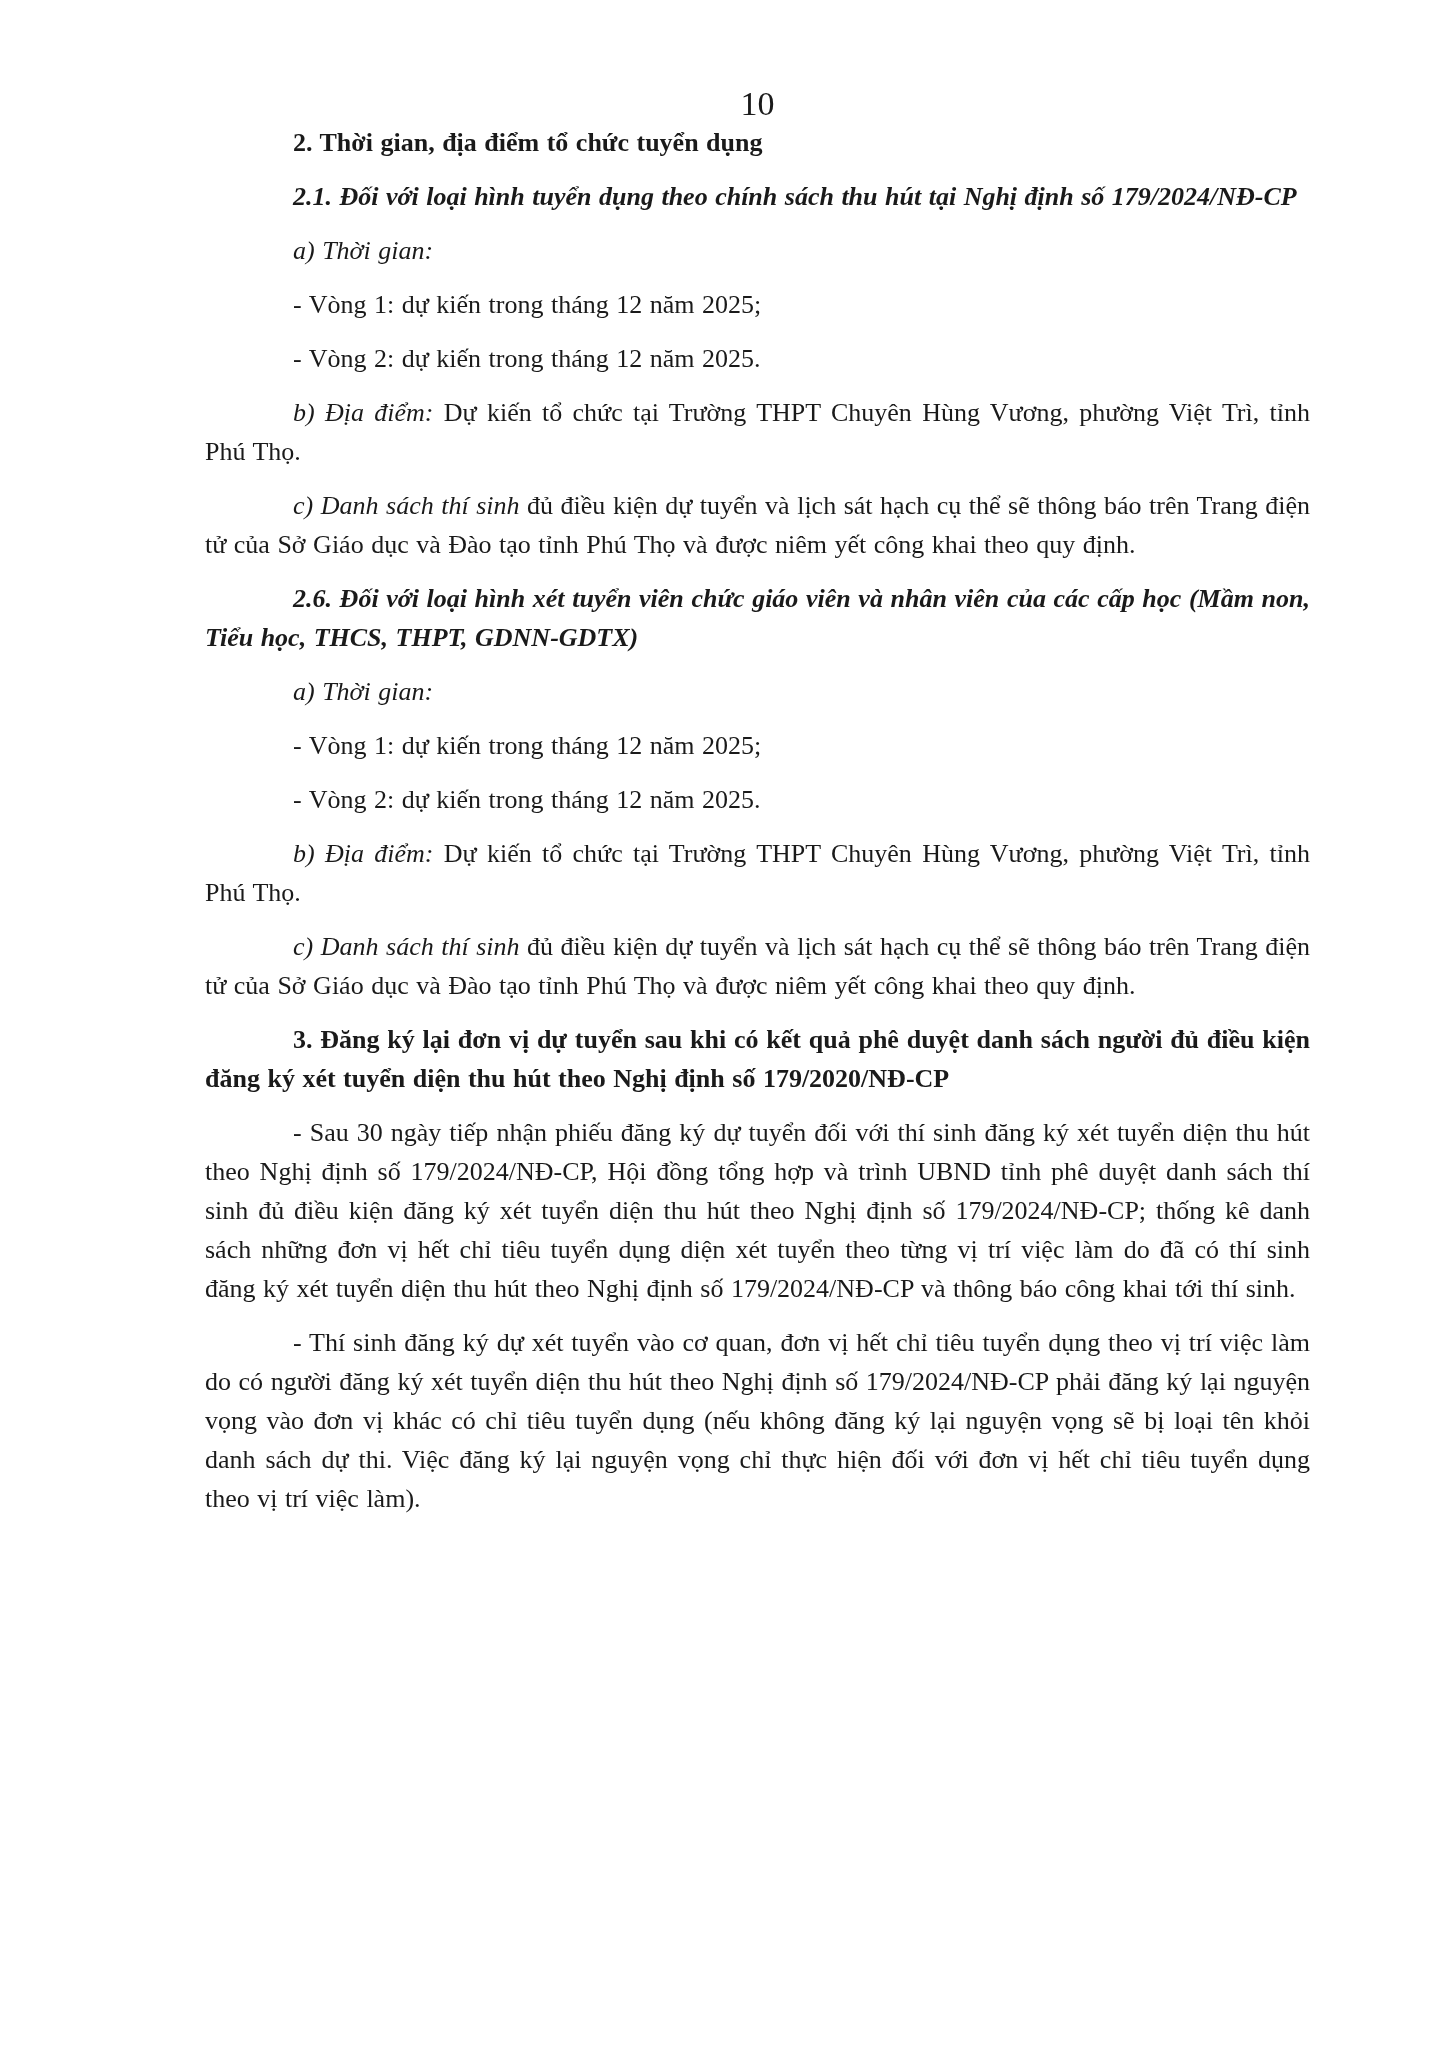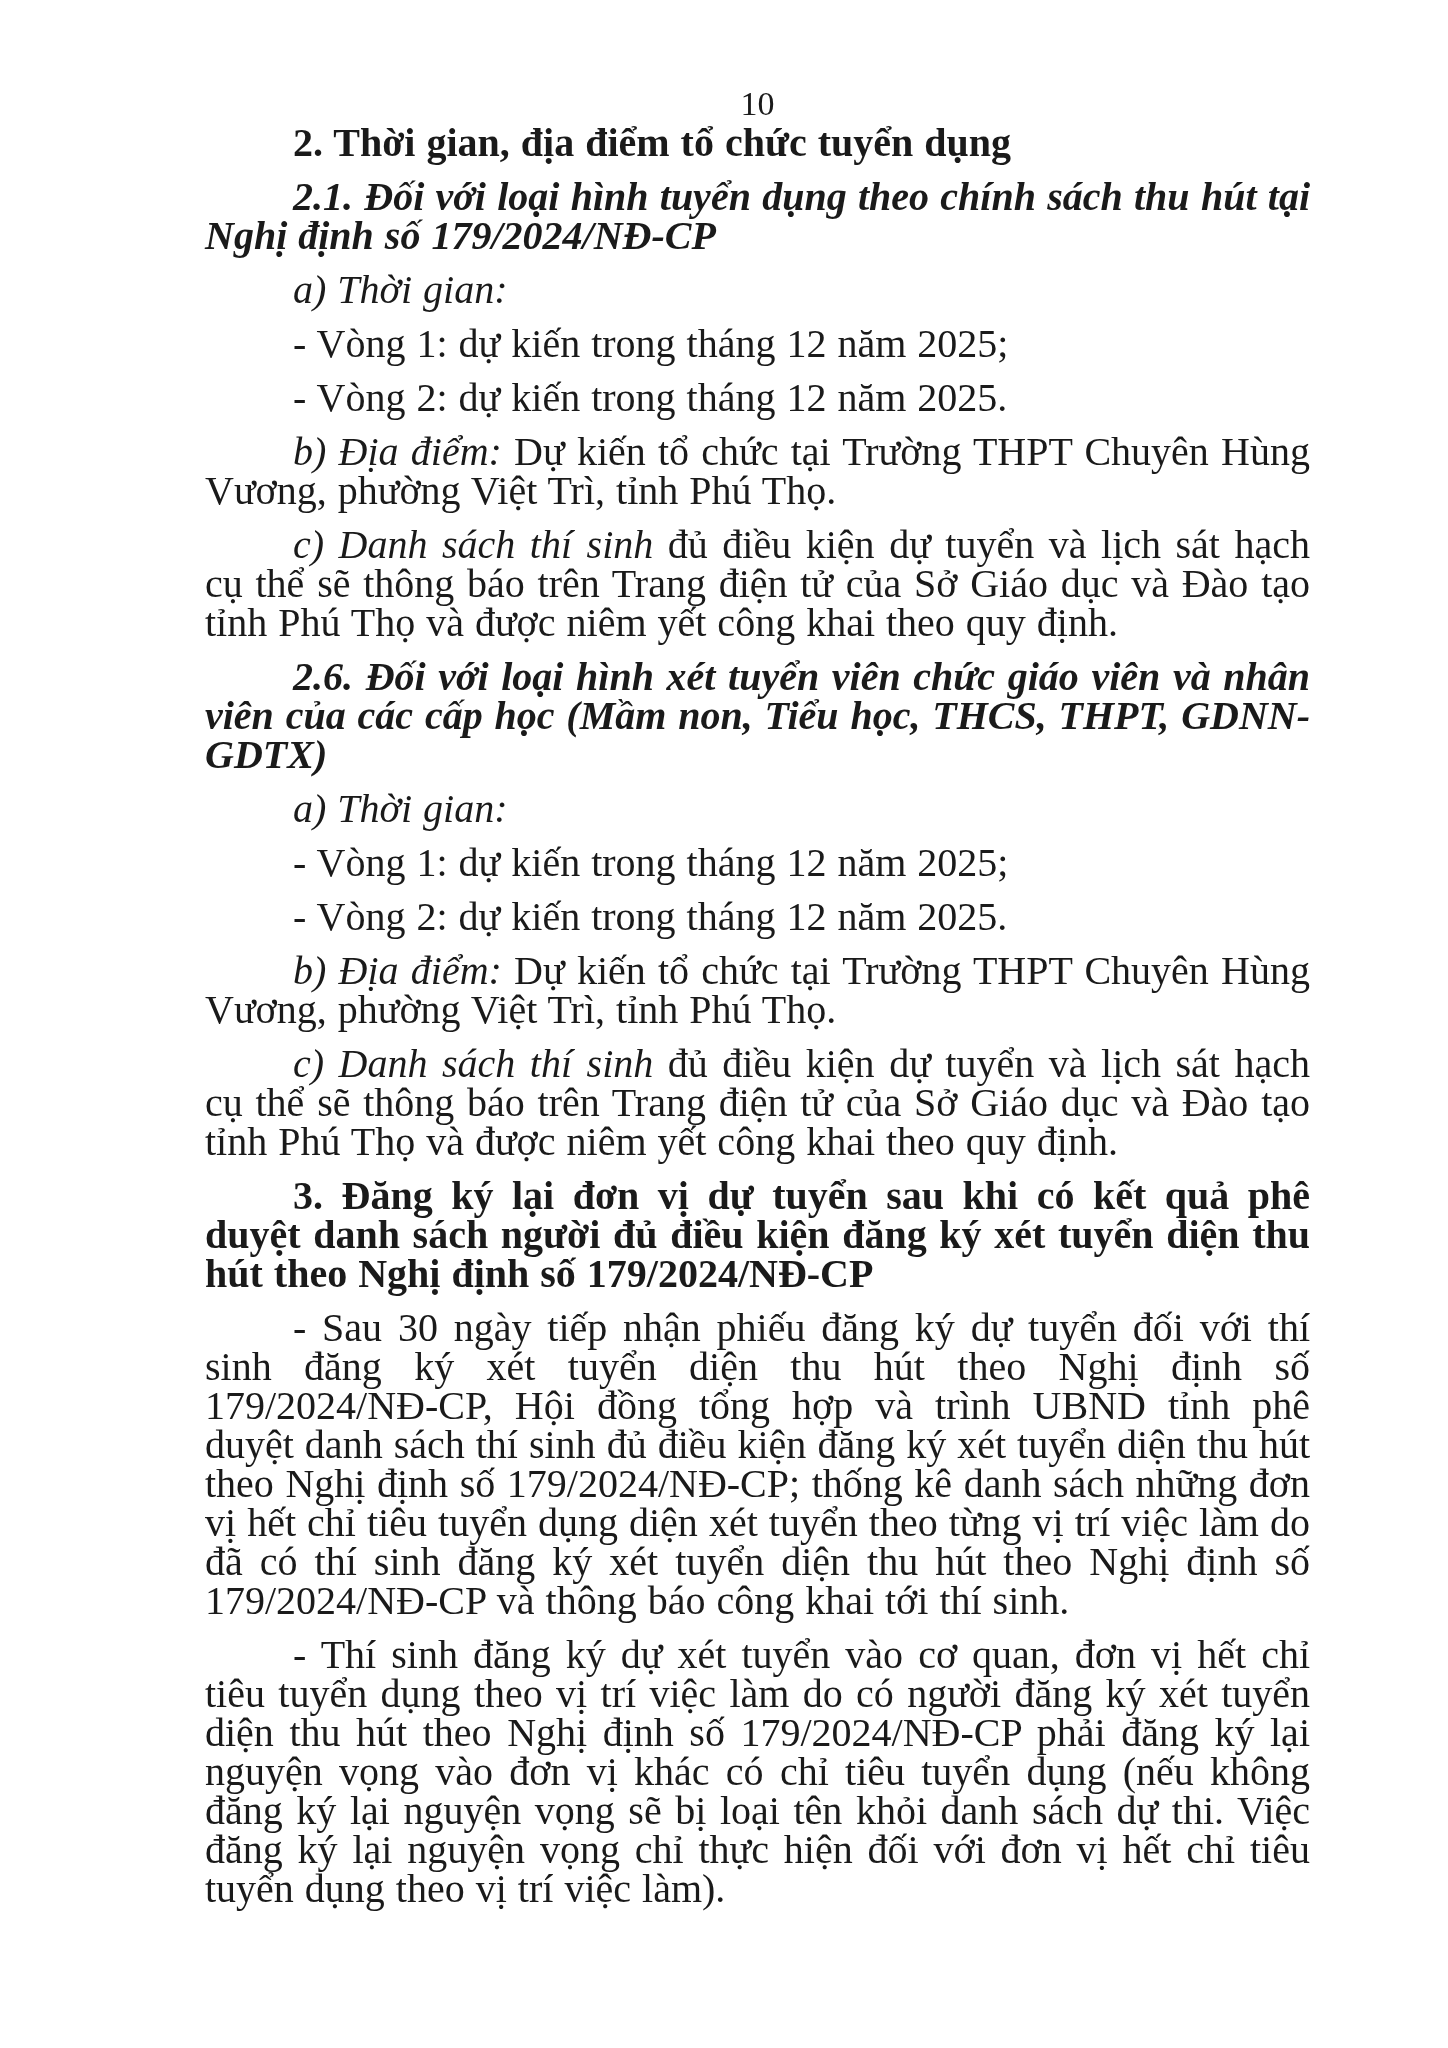--- a/index.html
+++ b/index.html
@@ -21,21 +21,21 @@
   .page-number {
     font-size: 34px;
     line-height: 39px;
     text-align: center;
     margin: 0;
   }
   .doc-body {
     margin: 0;
   }
   .block {
-    font-size: 40px;
+    font-size: 26px;
     line-height: 39px;
     margin: 15px 0 0 0;
     text-align: justify;
     text-indent: 88px;
     word-spacing: 1px;
   }
   .block:first-child {
     margin-top: 0;
   }
   .seg-bold   { font-weight: bold; }
@@ -53,17 +53,17 @@
       <p class="block"><span>- Vòng 1: dự kiến trong tháng 12 năm 2025;</span></p>
       <p class="block"><span>- Vòng 2: dự kiến trong tháng 12 năm 2025.</span></p>
       <p class="block"><span class="seg-italic">b) Địa điểm:</span><span> Dự kiến tổ chức tại Trường THPT Chuyên Hùng Vương, phường Việt Trì, tỉnh Phú Thọ.</span></p>
       <p class="block"><span class="seg-italic">c) Danh sách thí sinh</span><span> đủ điều kiện dự tuyển và lịch sát hạch cụ thể sẽ thông báo trên Trang điện tử của Sở Giáo dục và Đào tạo tỉnh Phú Thọ và được niêm yết công khai theo quy định.</span></p>
       <p class="block"><span class="seg-bold seg-italic">2.6. Đối với loại hình xét tuyển viên chức giáo viên và nhân viên của các cấp học (Mầm non, Tiểu học, THCS, THPT, GDNN-GDTX)</span></p>
       <p class="block"><span class="seg-italic">a) Thời gian:</span></p>
       <p class="block"><span>- Vòng 1: dự kiến trong tháng 12 năm 2025;</span></p>
       <p class="block"><span>- Vòng 2: dự kiến trong tháng 12 năm 2025.</span></p>
       <p class="block"><span class="seg-italic">b) Địa điểm:</span><span> Dự kiến tổ chức tại Trường THPT Chuyên Hùng Vương, phường Việt Trì, tỉnh Phú Thọ.</span></p>
       <p class="block"><span class="seg-italic">c) Danh sách thí sinh</span><span> đủ điều kiện dự tuyển và lịch sát hạch cụ thể sẽ thông báo trên Trang điện tử của Sở Giáo dục và Đào tạo tỉnh Phú Thọ và được niêm yết công khai theo quy định.</span></p>
-      <p class="block"><span class="seg-bold">3. Đăng ký lại đơn vị dự tuyển sau khi có kết quả phê duyệt danh sách người đủ điều kiện đăng ký xét tuyển diện thu hút theo Nghị định số 179/2024/NĐ-CP</span></p>
+      <p class="block"><span class="seg-bold">3. Đăng ký lại đơn vị dự tuyển sau khi có kết quả phê duyệt danh sách người đủ điều kiện đăng ký xét tuyển diện thu hút theo Nghị định số 179/2020/NĐ-CP</span></p>
       <p class="block"><span>- Sau 30 ngày tiếp nhận phiếu đăng ký dự tuyển đối với thí sinh đăng ký xét tuyển diện thu hút theo Nghị định số 179/2024/NĐ-CP, Hội đồng tổng hợp và trình UBND tỉnh phê duyệt danh sách thí sinh đủ điều kiện đăng ký xét tuyển diện thu hút theo Nghị định số 179/2024/NĐ-CP; thống kê danh sách những đơn vị hết chỉ tiêu tuyển dụng diện xét tuyển theo từng vị trí việc làm do đã có thí sinh đăng ký xét tuyển diện thu hút theo Nghị định số 179/2024/NĐ-CP và thông báo công khai tới thí sinh.</span></p>
       <p class="block"><span>- Thí sinh đăng ký dự xét tuyển vào cơ quan, đơn vị hết chỉ tiêu tuyển dụng theo vị trí việc làm do có người đăng ký xét tuyển diện thu hút theo Nghị định số 179/2024/NĐ-CP phải đăng ký lại nguyện vọng vào đơn vị khác có chỉ tiêu tuyển dụng (nếu không đăng ký lại nguyện vọng sẽ bị loại tên khỏi danh sách dự thi. Việc đăng ký lại nguyện vọng chỉ thực hiện đối với đơn vị hết chỉ tiêu tuyển dụng theo vị trí việc làm).</span></p>
     </div>
 </div>
 
 </body></html>

